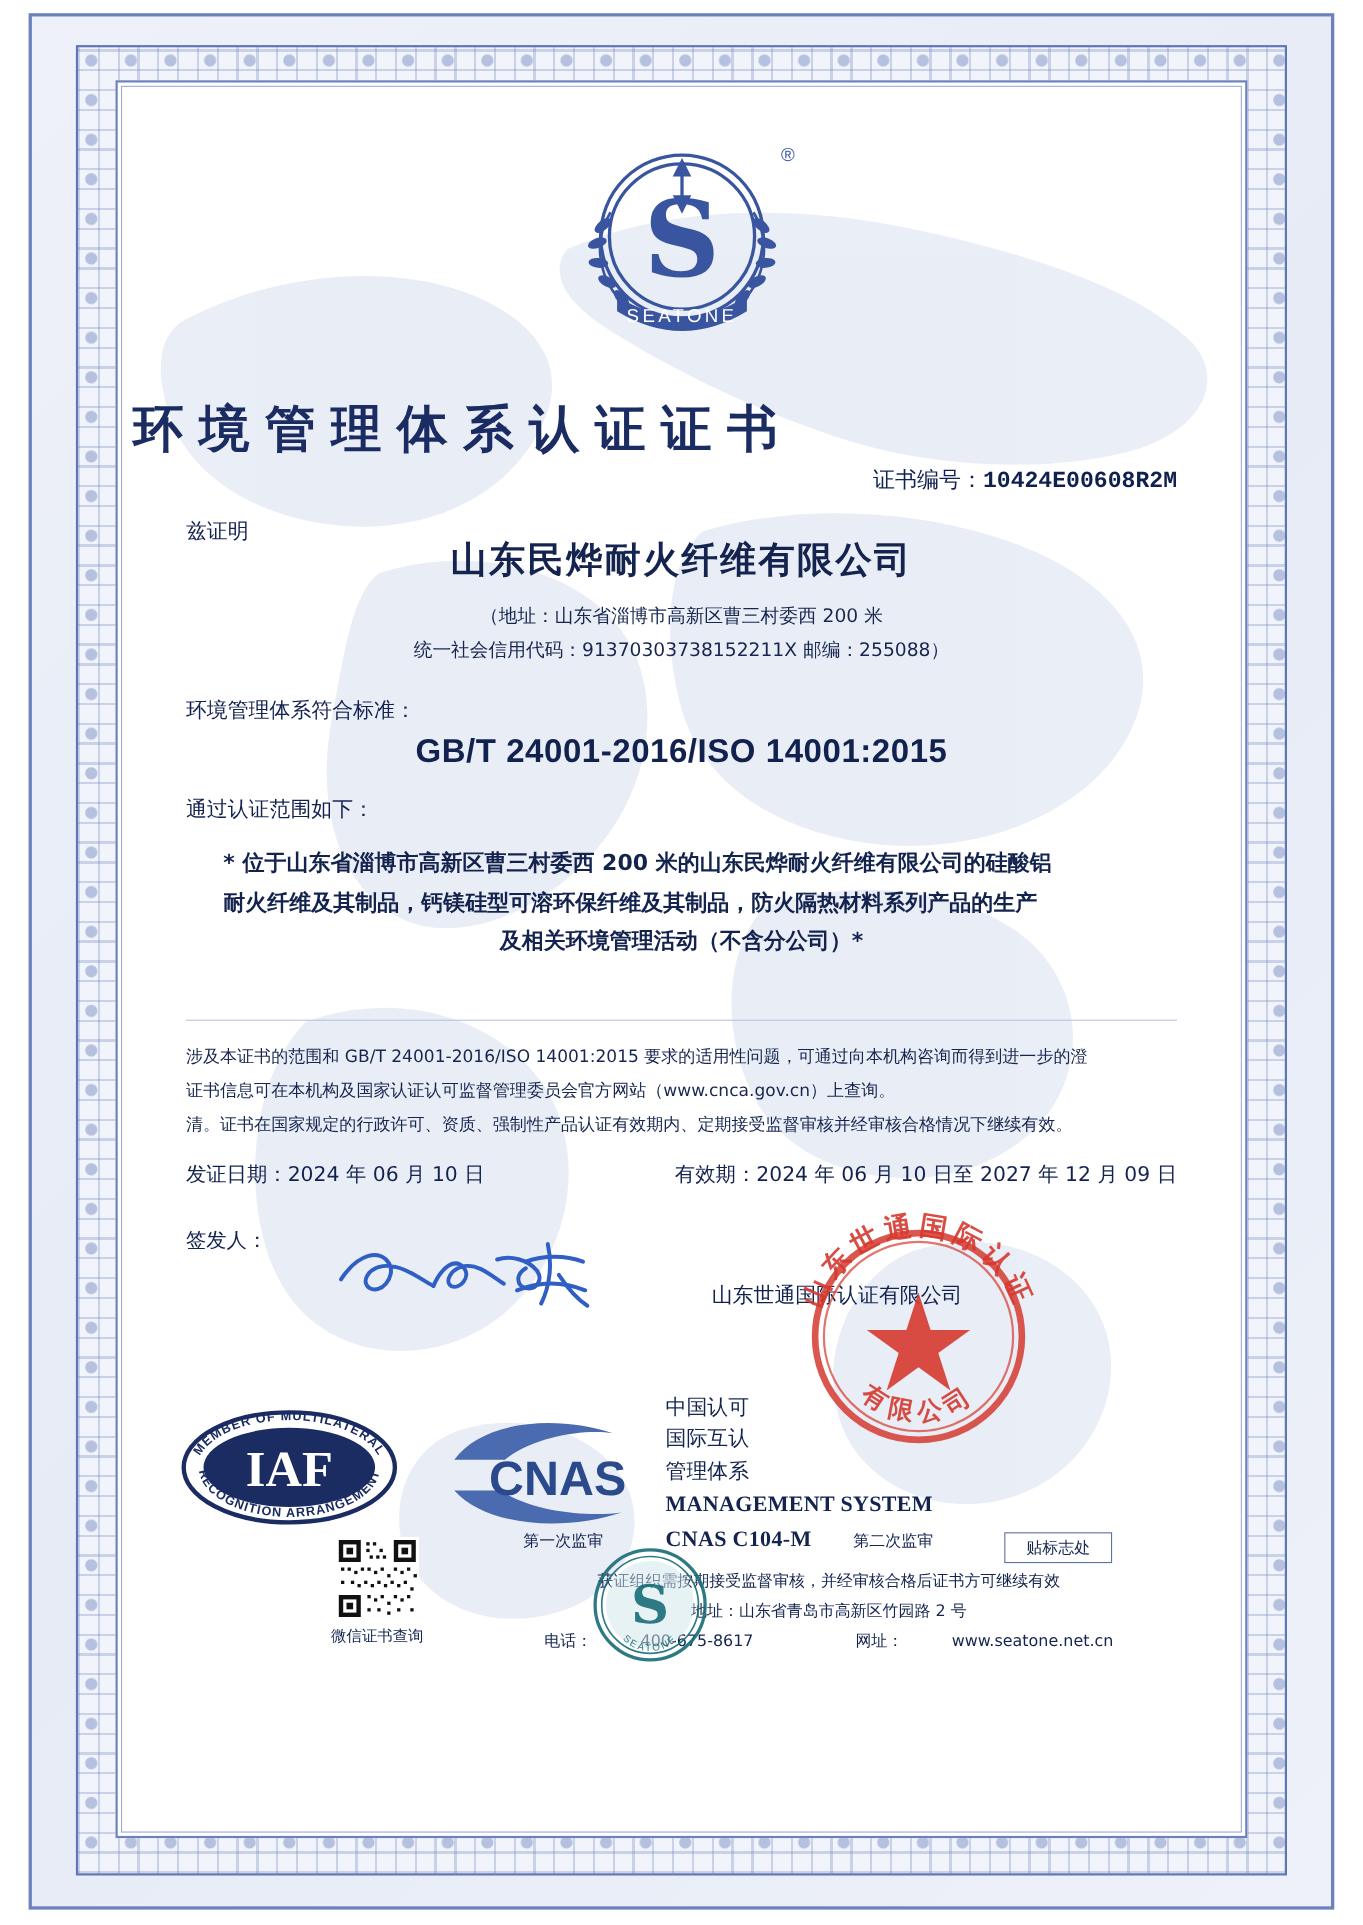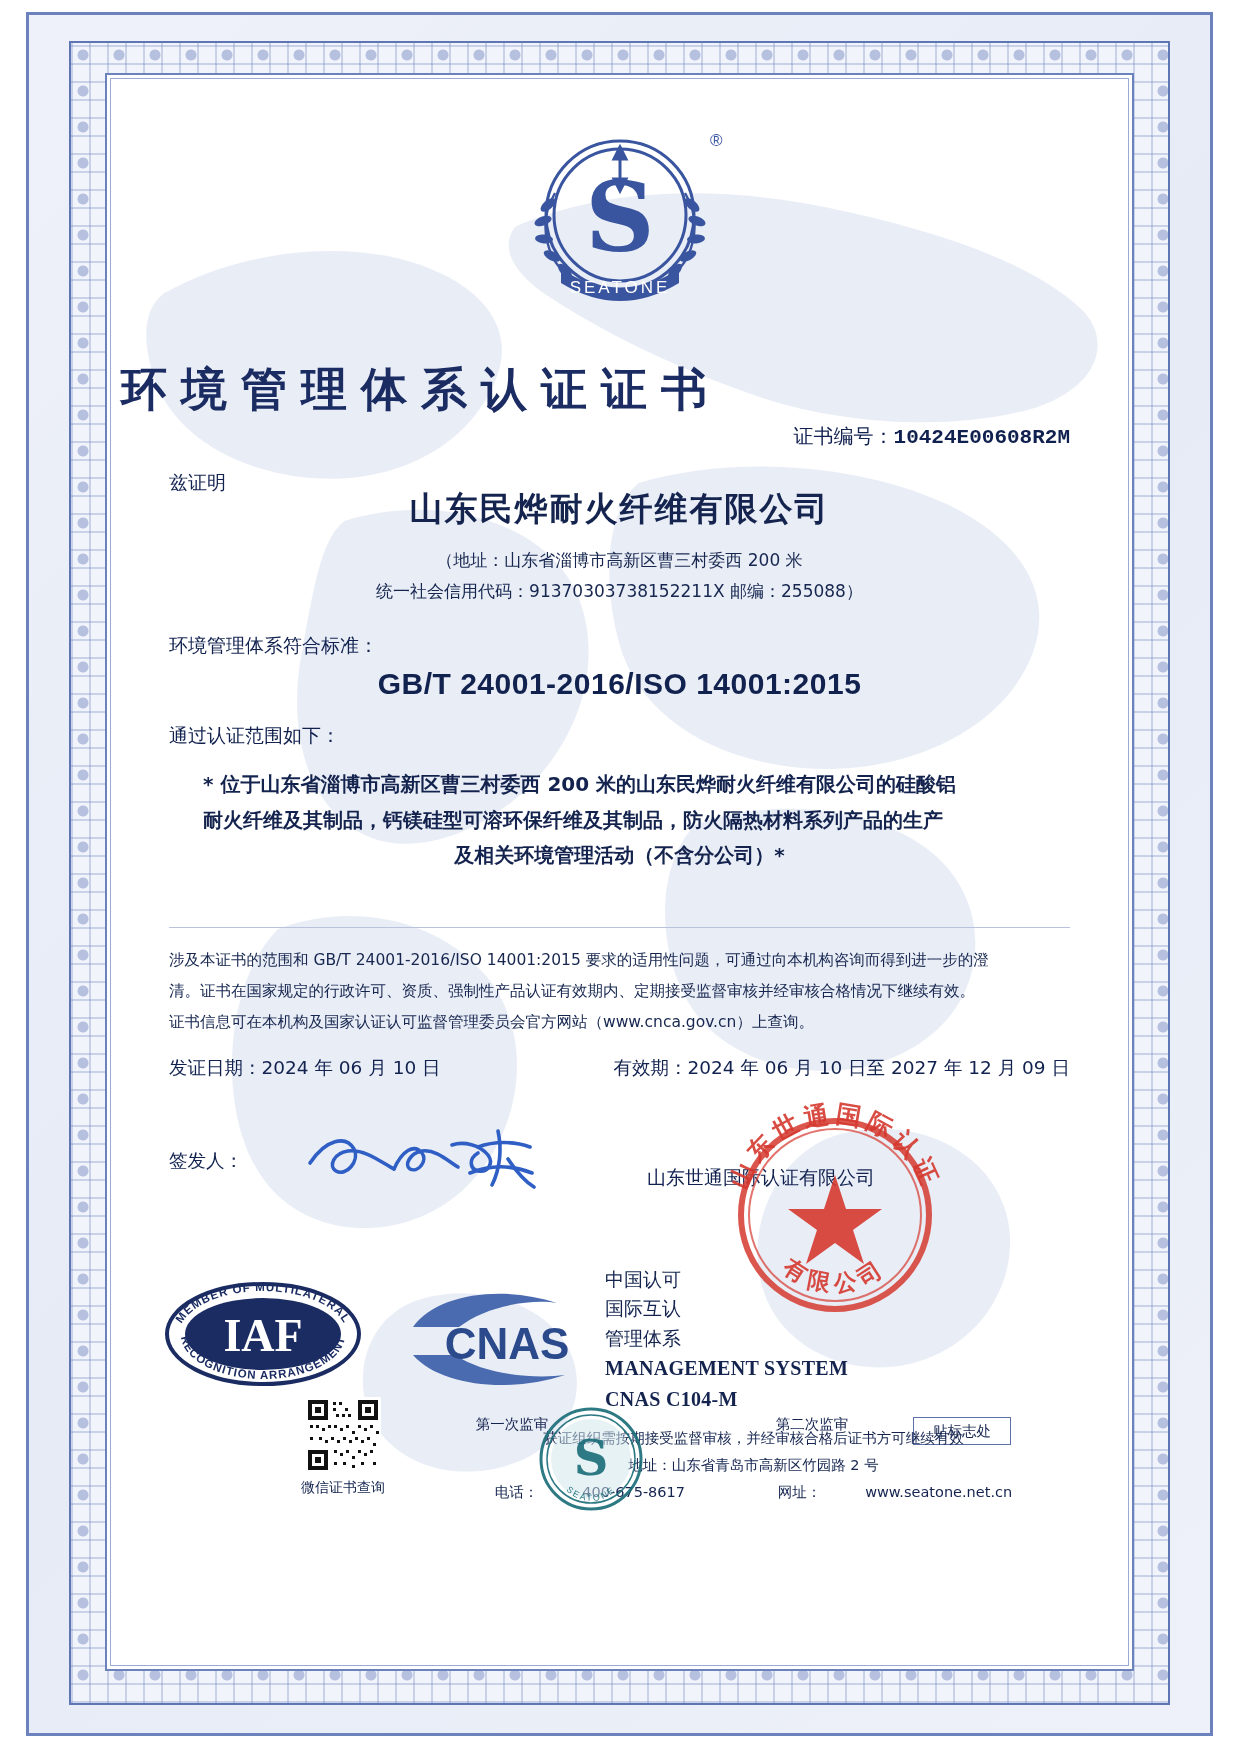--- a/index.html
+++ b/index.html
@@ -188,21 +188,21 @@
     top: 980px;
     left: 62px; right: 62px;
     font-family: "DejaVu Sans", sans-serif;
     font-size: 18.5px;
     color: #12224f;
     display: flex;
     justify-content: space-between;
   }
   .issuer-label {
     position: absolute;
-    top: 1073px;
+    top: 1040px;
     left: 62px;
     font-family: "DejaVu Sans", sans-serif;
     font-size: 18.5px;
     color: #12224f;
   }
   .signature {
     position: absolute;
     top: 1040px;
     left: 195px;
     width: 250px;
@@ -277,21 +277,20 @@
     position: absolute;
     left: 330px;
     top: 1316px;
     right: 62px;
     display: flex;
     align-items: flex-start;
     gap: 0;
     font-family: "DejaVu Sans", sans-serif;
     font-size: 14.5px;
     color: #14244f;
-    margin-top: 24px;
   }
   .audit-col {
     width: 150px;
     text-align: center;
   }
   .sticker-box {
     width: 96px;
     height: 26px;
     border: 1px solid #5b6fa8;
     margin: 2px auto 0;
@@ -400,22 +399,22 @@
         <div class="scope-body">
           <div class="l1">* 位于山东省淄博市高新区曹三村委西 200 米的山东民烨耐火纤维有限公司的硅酸铝</div>
           <div class="l1">耐火纤维及其制品，钙镁硅型可溶环保纤维及其制品，防火隔热材料系列产品的生产</div>
           <div>及相关环境管理活动（不含分公司）*</div>
         </div>
 
         <div class="divider"></div>
 
         <div class="note">
           <div>涉及本证书的范围和 GB/T 24001-2016/ISO 14001:2015 要求的适用性问题，可通过向本机构咨询而得到进一步的澄</div>
+          <div>证书信息可在本机构及国家认证认可监督管理委员会官方网站（www.cnca.gov.cn）上查询。</div>
           <div>清。证书在国家规定的行政许可、资质、强制性产品认证有效期内、定期接受监督审核并经审核合格情况下继续有效。</div>
-          <div>证书信息可在本机构及国家认证认可监督管理委员会官方网站（www.cnca.gov.cn）上查询。</div>
         </div>
 
         <div class="dates">
           <div>发证日期：2024 年 06 月 10 日</div>
           <div>有效期：2024 年 06 月 10 日至 2027 年 12 月 09 日</div>
         </div>
 
         <div class="issuer-label">签发人：</div>
 
         <svg class="signature" viewBox="0 0 250 90">

